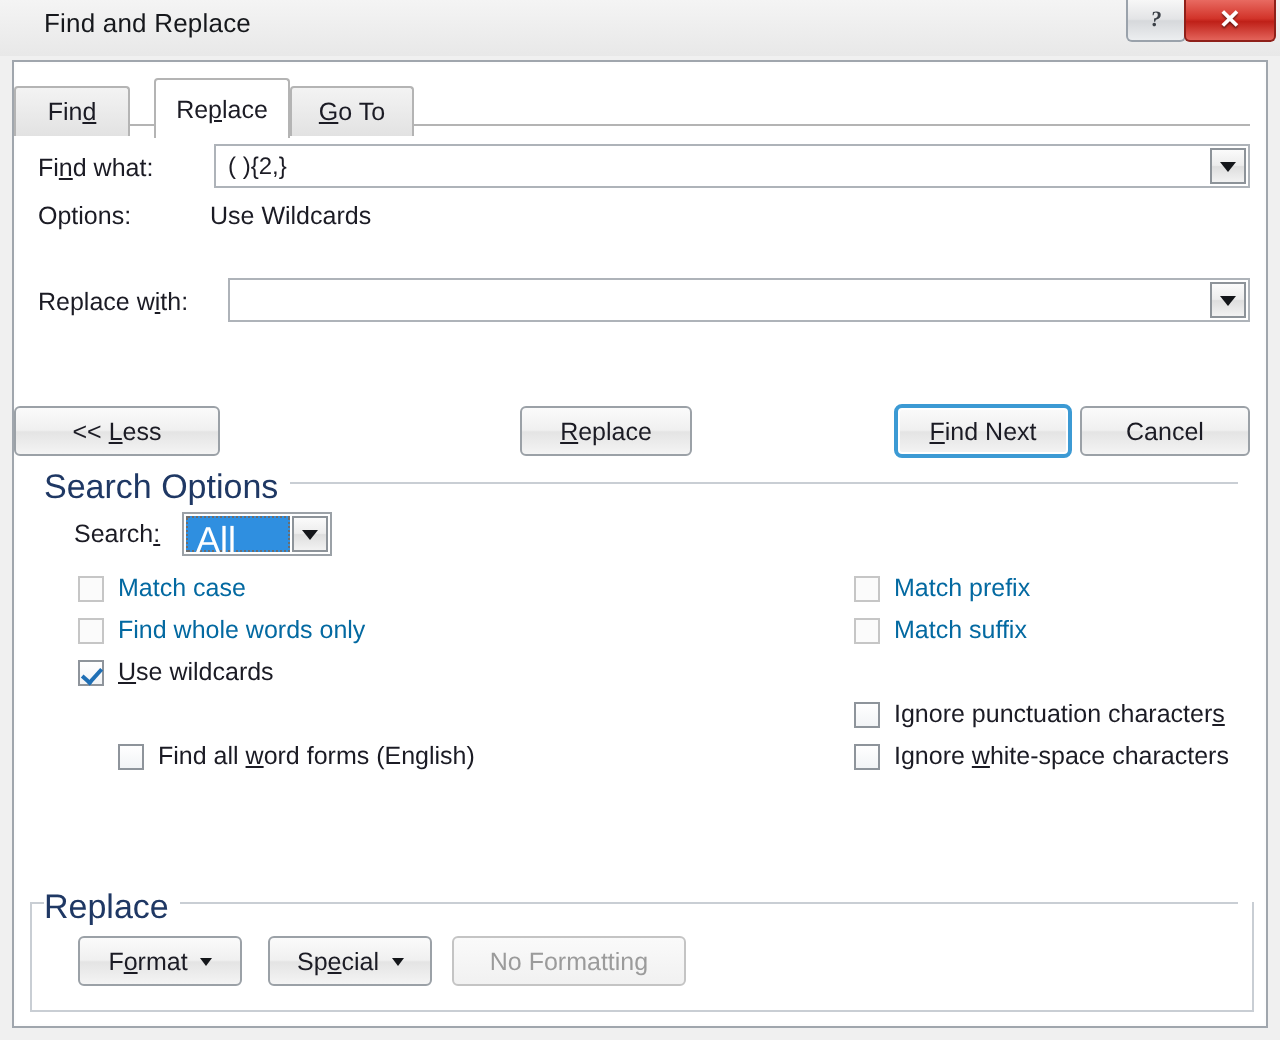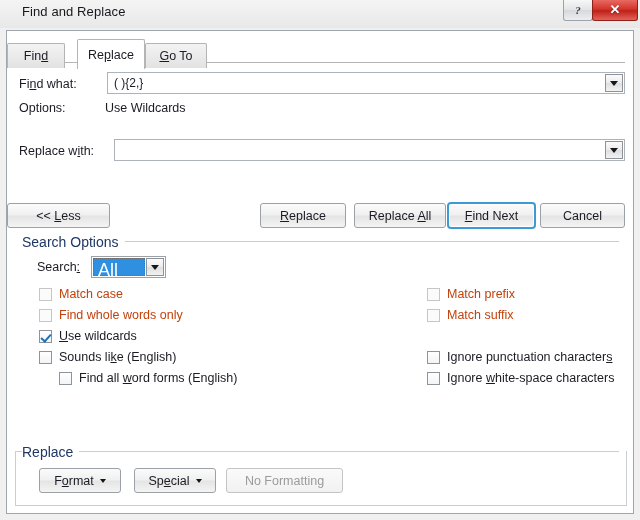--- a/index.html
+++ b/index.html
@@ -197,21 +197,21 @@
     margin-left: 6px;
     width: 0; height: 0;
     border-left: 3.5px solid transparent;
     border-right: 3.5px solid transparent;
     border-top: 4.5px solid #14161a;
   }
 
   
   .grp-title {
     position: absolute;
-    font-size: 14px;
+    font-size: 17px;
     color: #1f3864;
     background: #ffffff;
     padding-right: 6px;
     z-index: 2;
     white-space: nowrap;
   }
   .grp-line {
     position: absolute;
     height: 1px;
     background: #c9ced4;
@@ -243,21 +243,21 @@
   }
   .cb.checked .box::after {
     content: "";
     position: absolute;
     left: 3px; top: 1px;
     width: 4px; height: 8px;
     border: solid #1f6fb5;
     border-width: 0 2px 2px 0;
     transform: rotate(42deg);
   }
-  .cb.disabled { color: #c2410c; }
+  .cb.disabled { color: #0369a1; }
   .cb.disabled .box {
     border-color: #c6c6c6;
     background: #fbfbfb;
   }
   .cb .u { text-decoration: underline; }
 
   
   .selcombo {
     position: absolute;
     box-sizing: border-box;
@@ -341,23 +341,20 @@
       <span class="caret"></span>
     </div>
   </div>
 
   <div class="btn" style="left:0; top:172px; width:103px;">
     <span>&lt;&lt; <span class="u">L</span>ess</span>
   </div>
   <div class="btn" style="left:253px; top:172px; width:86px;">
     <span><span class="u">R</span>eplace</span>
   </div>
-  <div class="btn" style="left:347px; top:172px; width:92px;">
-    <span>Replace <span class="u">A</span>ll</span>
-  </div>
   <div class="btn focused" style="left:440px; top:171px; width:89px; height:27px;">
     <span><span class="u">F</span>ind Next</span>
   </div>
   <div class="btn" style="left:533px; top:172px; width:85px;">
     <span>Cancel</span>
   </div>
 
   <div class="grp-title" style="left:15px; top:203px;">Search Options</div>
   <div class="grp-line" style="left:96px; top:210px; width:516px;"></div>
 
@@ -376,24 +373,20 @@
     <span>Match case</span>
   </div>
   <div class="cb disabled" style="left:32px; top:277px;">
     <span class="box"></span>
     <span>Find whole words only</span>
   </div>
   <div class="cb checked" style="left:32px; top:298px;">
     <span class="box"></span>
     <span><span class="u">U</span>se wildcards</span>
   </div>
-  <div class="cb" style="left:32px; top:319px;">
-    <span class="box"></span>
-    <span>Sounds li<span class="u">k</span>e (English)</span>
-  </div>
   <div class="cb" style="left:32px; top:340px;margin-left:20px;">
     <span class="box"></span>
     <span>Find all <span class="u">w</span>ord forms (English)</span>
   </div>
 
   <div class="cb disabled" style="left:420px; top:256px;">
     <span class="box"></span>
     <span>Match prefix</span>
   </div>
   <div class="cb disabled" style="left:420px; top:277px;">

